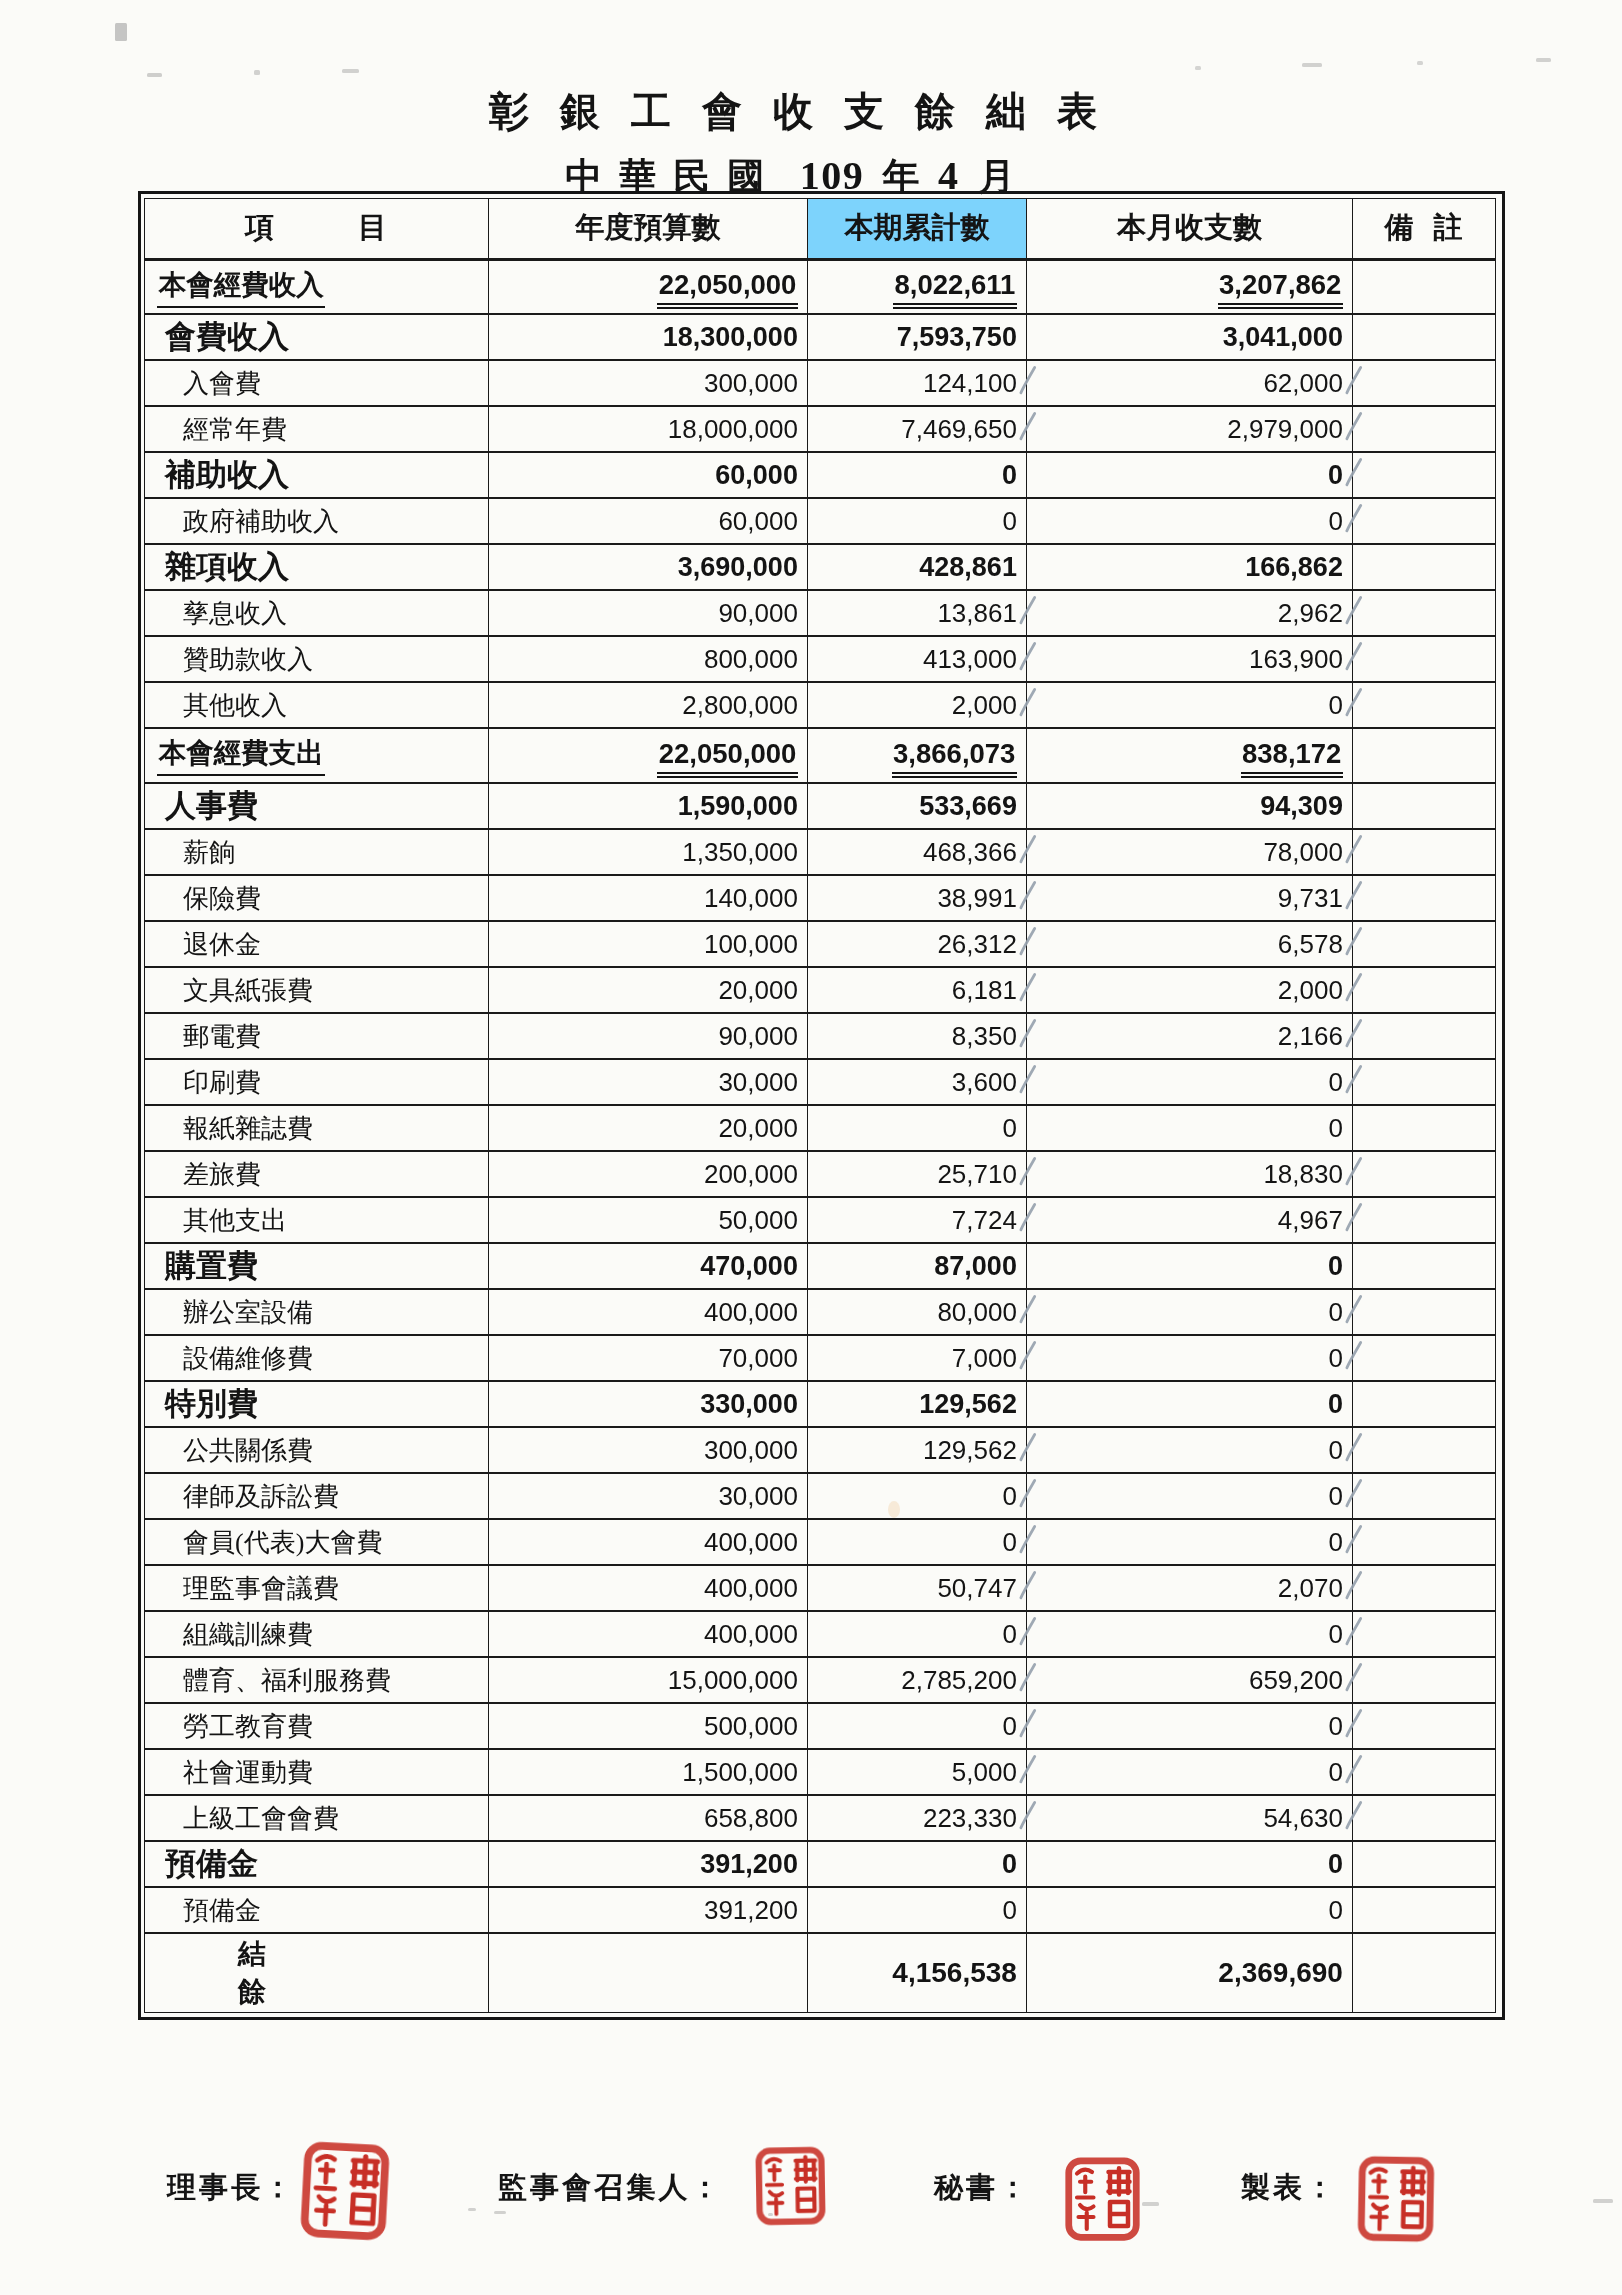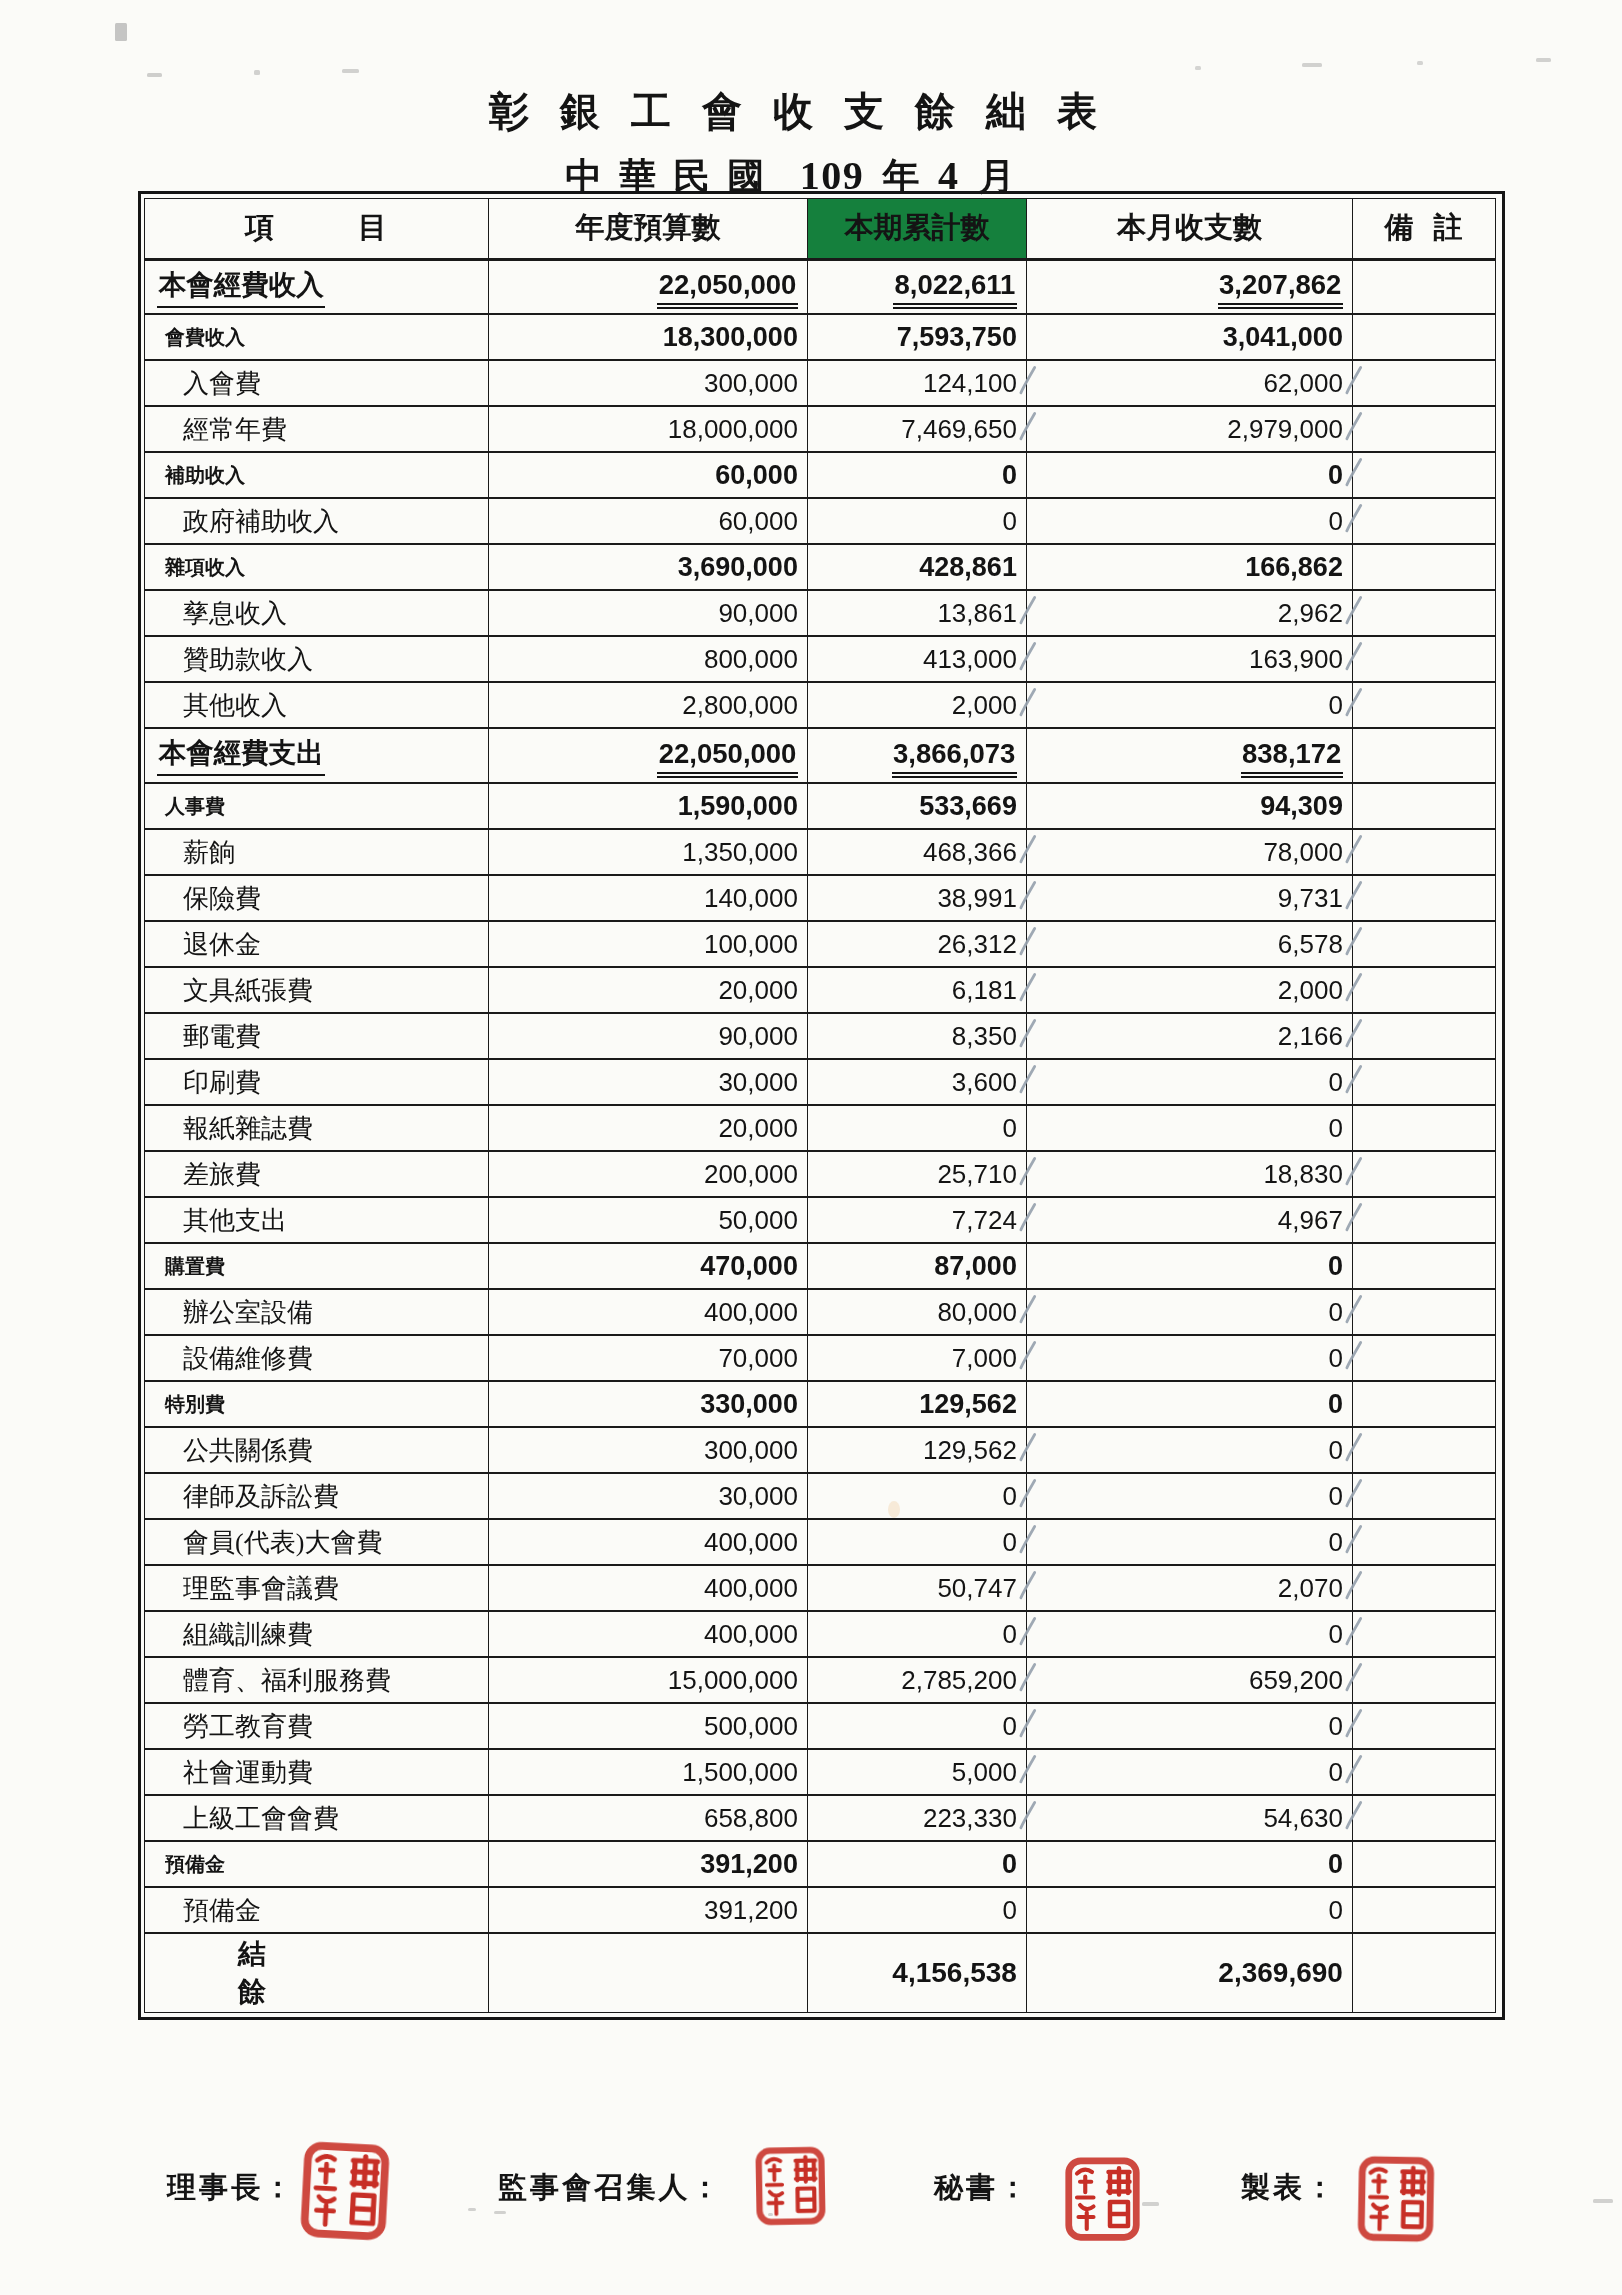--- a/index.html
+++ b/index.html
@@ -30,30 +30,30 @@
   table{border-collapse:collapse;table-layout:fixed;width:1351px;}
   col.c1{width:344px}col.c2{width:319px}col.c3{width:219px}col.c4{width:326px}col.c5{width:143px}
   th,td{border:1.9px solid #1a1a1a;vertical-align:middle;box-sizing:border-box;}
   td{border-top-width:2.7px;}
   thead th{
     height:61px;font-size:29px;font-weight:700;text-align:center;
     border-bottom-width:3.1px;
   }
   thead th.sp{letter-spacing:84px;padding-left:84px;}
   thead th.sp2{letter-spacing:20px;padding-left:20px;}
-  thead th.shaded{background:#15803d;}
+  thead th.shaded{background:#7dd3fc;}
   tbody tr{height:46px;}
   tbody tr.major{height:55px;}
   tbody tr.total{height:52px;}
   td.lbl{font-size:26px;padding-left:38px;}
   td.num{
     font-family:"Liberation Sans","DejaVu Sans",sans-serif;
     font-size:26px;text-align:right;padding-right:9.2px;position:relative;
   }
-  tr.cat td.lbl{font-weight:700;font-size:20px;padding-left:20px;}
+  tr.cat td.lbl{font-weight:700;font-size:31px;padding-left:20px;}
   tr.cat td.num{font-weight:700;font-size:27px;}
   tr.major td.lbl{font-weight:700;font-size:27.5px;padding-left:12.2px;}
   tr.major td.num{font-weight:700;font-size:27.5px;}
   tr.total td.lbl{font-weight:700;font-size:28px;padding-left:93px;letter-spacing:109px;}
   tr.total td.num{font-weight:700;font-size:28px;}
   .ul{display:inline-block;border-bottom:2.3px solid #141414;padding:0 1.5px 3.1px 1.5px;}
   .uu{display:inline-block;border-bottom:2.3px solid #141414;padding:0 1.5px 2.3px 1.5px;position:relative;}
   .uu::after{content:"";position:absolute;left:0;right:0;bottom:-6.1px;height:2.3px;background:#141414;}
   svg.mark{position:absolute;right:-10.7px;top:50%;width:20px;height:31px;transform:translateY(-58%);z-index:2;}
   svg.mark path{stroke:#97a2ae;stroke-width:3.6;fill:none;stroke-linecap:round;opacity:.92;}

